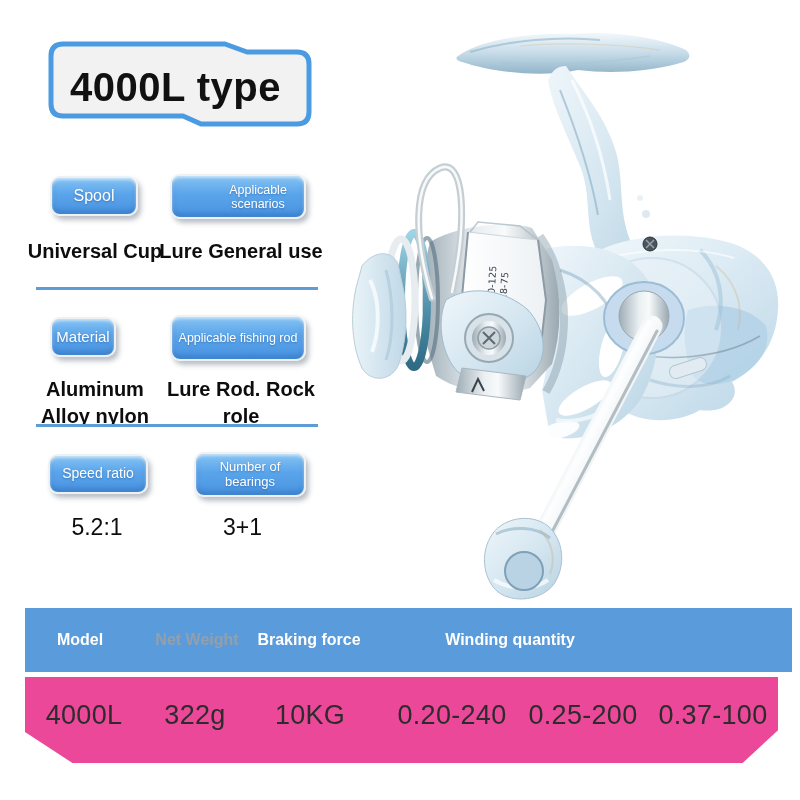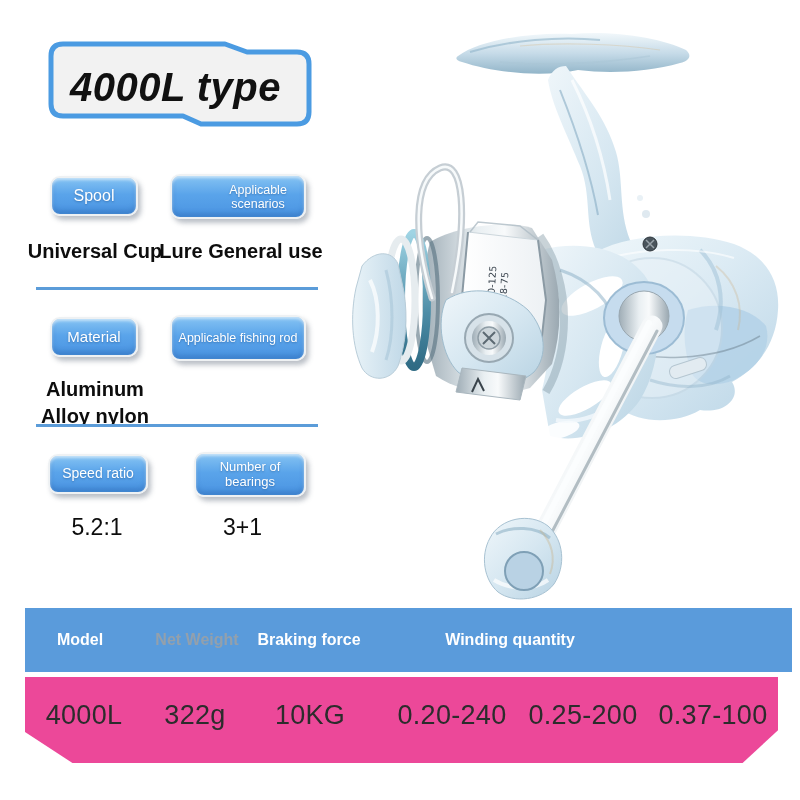--- a/index.html
+++ b/index.html
@@ -7,37 +7,37 @@
   .canvas {
     position:relative; width:800px; height:800px; background:#ffffff;
     font-family:"Liberation Sans", sans-serif; overflow:hidden;
   }
 
   
   .title-wrap { position:absolute; left:43px; top:38px; width:275px; height:95px; }
   .title-text {
     position:absolute; left:48px; top:64px; width:255px; height:46px;
     line-height:46px; text-align:center; font-size:40px; font-weight:bold;
-    color:#111; letter-spacing:0.5px;font-style:italic;
+    color:#111; letter-spacing:0.5px;
   }
 
   
   .spec-btn {
     position:absolute; display:flex; align-items:center; justify-content:center;
     text-align:center; color:#fff; font-weight:normal; line-height:1.12;
     border-radius:10px; border:2px solid #eef1f3;
     background:linear-gradient(180deg,#85c3f3 0%,#5aa4ea 45%,#4a94e2 100%);
     box-shadow: inset 0 2px 3px rgba(255,255,255,.55),
                 inset 0 -4px 5px rgba(25,80,150,.28),
                 3px 4px 5px rgba(105,115,130,.45);
     text-shadow:0 1px 2px rgba(20,60,110,.4);
   }
   .b-spool     { left:50px;  top:176px; width:88px;  height:40px; font-size:16px; }
   .b-scenarios { left:170px; top:174px; width:136px; height:45px; font-size:12.5px;padding-left:40px; }
-  .b-material  { left:50px;  top:317px; width:88px;  height:40px; font-size:15px; }
+  .b-material  { left:50px;  top:317px; width:66px;  height:40px; font-size:15px; }
   .b-rod       { left:170px; top:315px; width:136px; height:46px; font-size:12.5px; }
   .b-speed     { left:48px;  top:454px; width:100px; height:40px; font-size:14px; }
   .b-bearings  { left:194px; top:452px; width:112px; height:45px; font-size:13px; }
 
   .spec-val {
     position:absolute; text-align:center; color:#0d0d0d;
     font-size:20px; font-weight:bold; line-height:27px;
   }
   .v-spool     { left:22px;  top:238px; width:146px; }
   .v-scenarios { left:155px; top:238px; width:172px; }
@@ -100,20 +100,21 @@
   <div class="spec-val v-spool">Universal Cup</div>
   <div class="divider div1"></div>
 
   <div class="spec-btn b-material">
     <span>Material</span>
   </div>
   <div class="spec-btn b-rod">
     <span>Applicable fishing rod</span>
   </div>
   <div class="spec-val v-material">Aluminum Alloy nylon</div>
+  <div class="spec-val v-rod">Lure Rod. Rock role</div>
   <div class="divider div2"></div>
 
   <div class="spec-btn b-speed">
     <span>Speed ratio</span>
   </div>
   <div class="spec-btn b-bearings">
     <span>Number of bearings</span>
   </div>
   <div class="spec-val v-speed">5.2:1</div>
   <div class="spec-val v-bearings">3+1</div>

